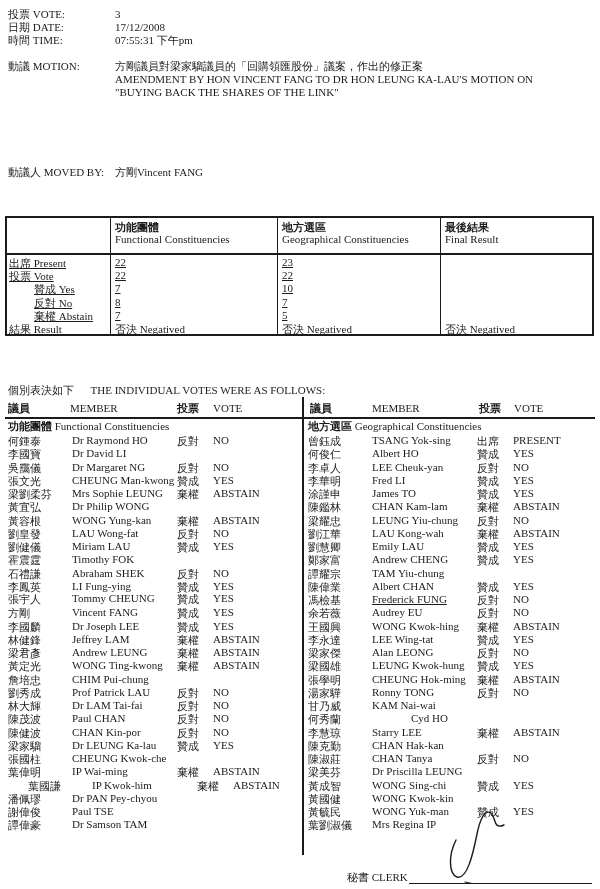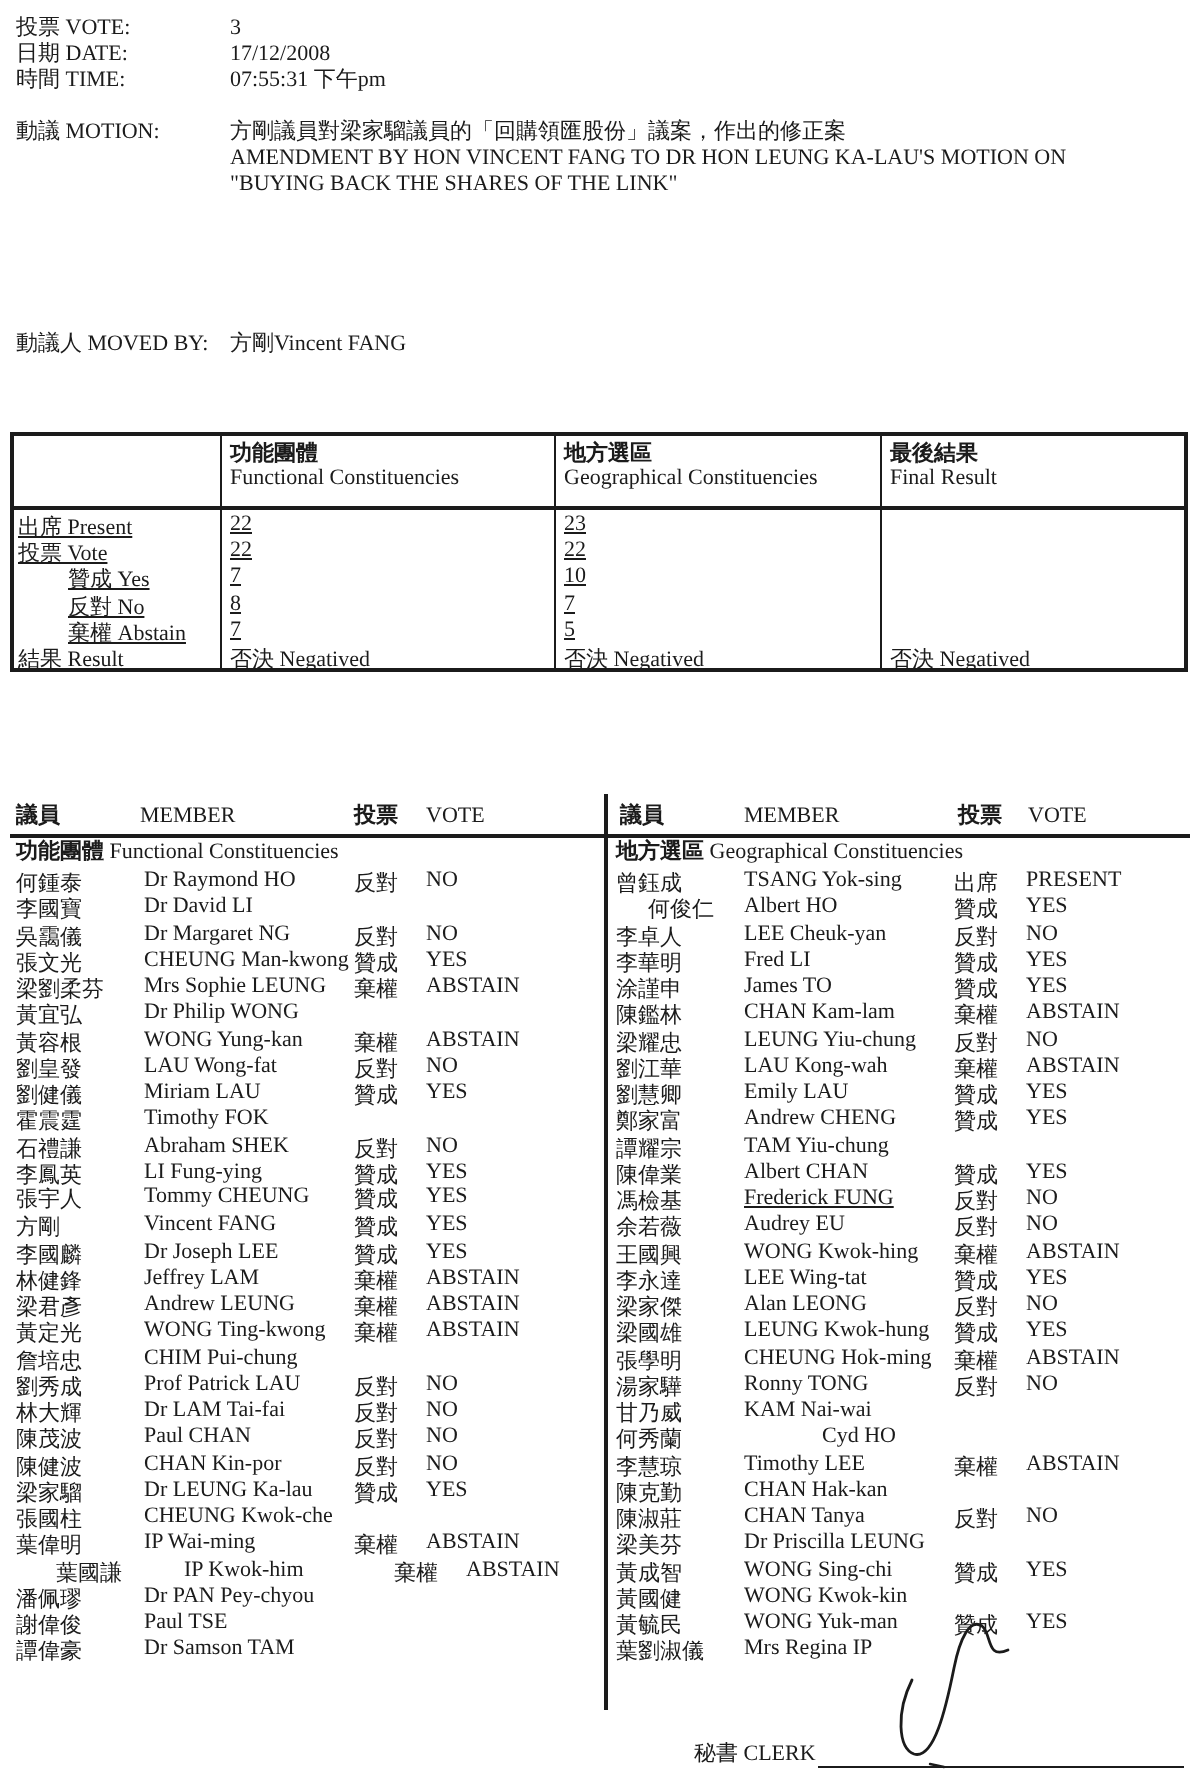--- a/index.html
+++ b/index.html
@@ -84,20 +84,24 @@
         </div>
         <div class="srow" style="position: absolute; left: 0px; top: 104px;">
           <span class="cell" style="left: 2px;">結果 Result</span>
           <span class="cell" style="left: 108px;">否決 Negatived</span>
           <span class="cell" style="left: 275px;">否決 Negatived</span>
           <span class="cell" style="left: 438px;">否決 Negatived</span>
         </div>
       </div>
   </div>
 
+  <div class="t" style="left:8px;top:384px;">
+    <span>個別表決如下</span>&nbsp;&nbsp;&nbsp;&nbsp;&nbsp;
+    <span>THE INDIVIDUAL VOTES WERE AS FOLLOWS:</span>
+  </div>
 
   <div class="t b" style="left:8px;top:402px;">議員</div>
   <div class="t" style="left:70px;top:402px;">MEMBER</div>
   <div class="t b" style="left:177px;top:402px;">投票</div>
   <div class="t" style="left:213px;top:402px;">VOTE</div>
 
   <div class="t b" style="left:310px;top:402px;">議員</div>
   <div class="t" style="left:372px;top:402px;">MEMBER</div>
   <div class="t b" style="left:479px;top:402px;">投票</div>
   <div class="t" style="left:514px;top:402px;">VOTE</div>
@@ -297,21 +301,21 @@
       </div>
     </div>
   <div id="right-col" style="position:absolute;left:308px;top:434px;width:290px;">
       <div class="vrow" style="top: 0px;">
         <span class="cell" style="left: 0px;">曾鈺成</span>
         <span class="cell" style="left: 64px;">TSANG Yok-sing</span>
         <span class="cell" style="left: 169px;">出席</span>
         <span class="cell" style="left: 205px;">PRESENT</span>
       </div>
       <div class="vrow" style="top: 13.25px;">
-        <span class="cell" style="left: 16px;">何俊仁</span>
+        <span class="cell" style="left: 0px;">何俊仁</span>
         <span class="cell" style="left: 64px;">Albert HO</span>
         <span class="cell" style="left: 169px;">贊成</span>
         <span class="cell" style="left: 205px;">YES</span>
       </div>
       <div class="vrow" style="top: 26.5px;">
         <span class="cell" style="left: 0px;">李卓人</span>
         <span class="cell" style="left: 64px;">LEE Cheuk-yan</span>
         <span class="cell" style="left: 169px;">反對</span>
         <span class="cell" style="left: 205px;">NO</span>
       </div>
@@ -424,21 +428,21 @@
         <span class="cell" style="left: 205px;"></span>
       </div>
       <div class="vrow" style="top: 278.25px;">
         <span class="cell" style="left: 0px;">何秀蘭</span>
         <span class="cell" style="left: 64px; padding-left: 39px;">Cyd HO</span>
         <span class="cell" style="left: 169px;"></span>
         <span class="cell" style="left: 205px;"></span>
       </div>
       <div class="vrow" style="top: 291.5px;">
         <span class="cell" style="left: 0px;">李慧琼</span>
-        <span class="cell" style="left: 64px;">Timothy LEE</span>
+        <span class="cell" style="left: 64px;">Starry LEE</span>
         <span class="cell" style="left: 169px;">棄權</span>
         <span class="cell" style="left: 205px;">ABSTAIN</span>
       </div>
       <div class="vrow" style="top: 304.75px; padding-left: 12px;">
         <span class="cell" style="left: 0px;">陳克勤</span>
         <span class="cell" style="left: 64px;">CHAN Hak-kan</span>
         <span class="cell" style="left: 169px;"></span>
         <span class="cell" style="left: 205px;"></span>
       </div>
       <div class="vrow" style="top: 318px;">

